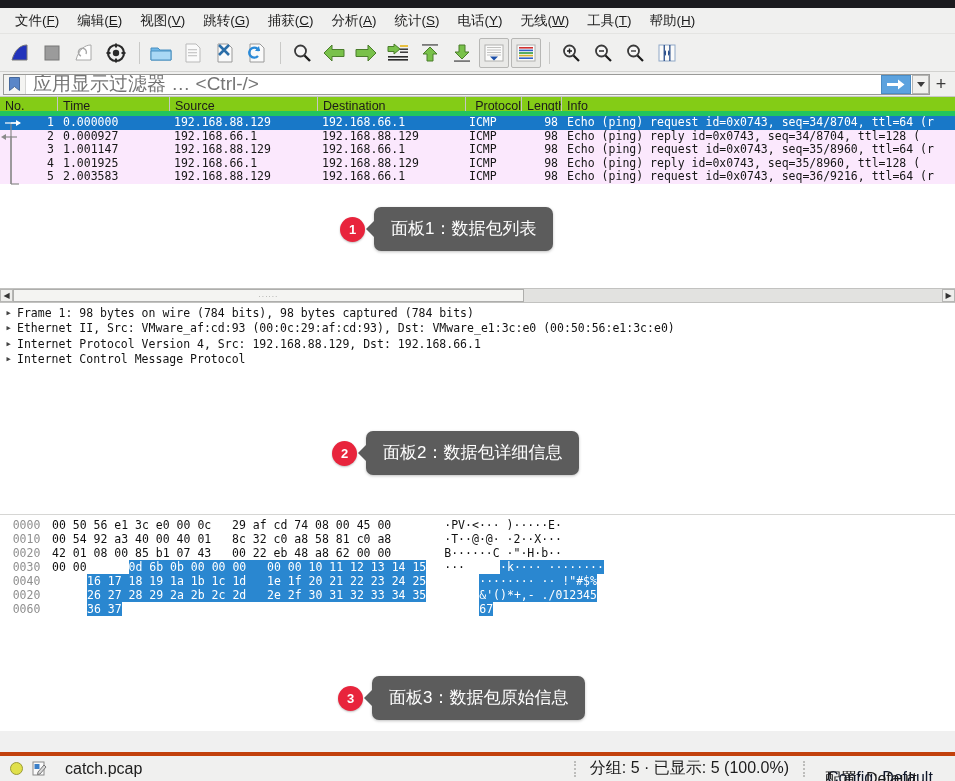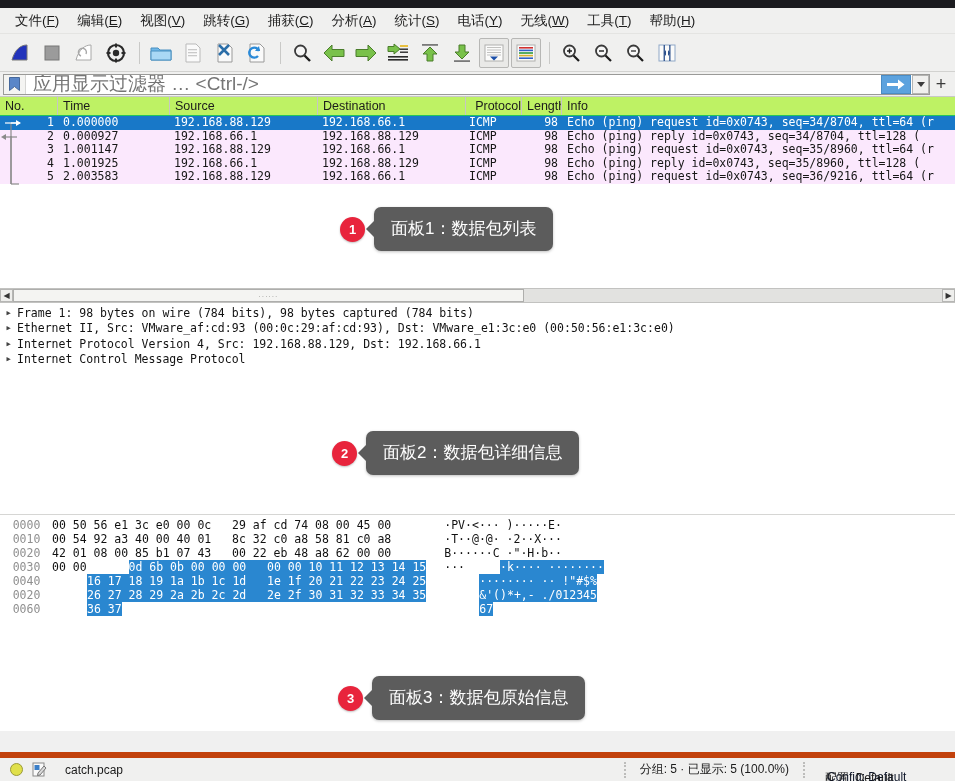--- a/index.html
+++ b/index.html
@@ -119,22 +119,22 @@
     text-align: center;
     font-size: 18px;
     color: #3b3b3b;
     line-height: 1;
   }
 
   
   .pl-header {
     display: flex;
     height: 19px;
-    background: #bef264;
-    border-bottom: 1px solid #22c55e;
+    background: #84cc16;
+    border-bottom: 5px solid #22c55e;
     font-size: 12.5px;
     color: #1b1b1b;
   }
   .pl-header .col {
     border-right: 1px solid #c6c6c4;
     padding-left: 5px;
     line-height: 18px;
     overflow: hidden;
     white-space: nowrap;
   }
@@ -250,24 +250,24 @@
   .b-hex { color: #111111; letter-spacing: 0px; }
   .b-asc { color: #111111; margin-left: 18px; }
   .hl { background: #2a87d0; color: #ffffff; margin-left: 35px; }
 
   
   .statusbar {
     position: absolute;
     left: 0; bottom: 0;
     width: 955px; height: 29px;
     background: #f0f0ef;
-    border-top: 6px solid #c2410c;
-    display: flex;
-    align-items: center;
-    font-size: 12px;
+    border-top: 4px solid #c2410c;
+    display: flex;
+    align-items: center;
+    font-size: 16px;
     color: #1b1b1b;
   }
   .sb-dot {
     width: 13px; height: 13px;
     border-radius: 50%;
     background: #e0e04a;
     border: 1px solid #9a9a38;
     margin-left: 10px;
   }
   .sb-expert {

